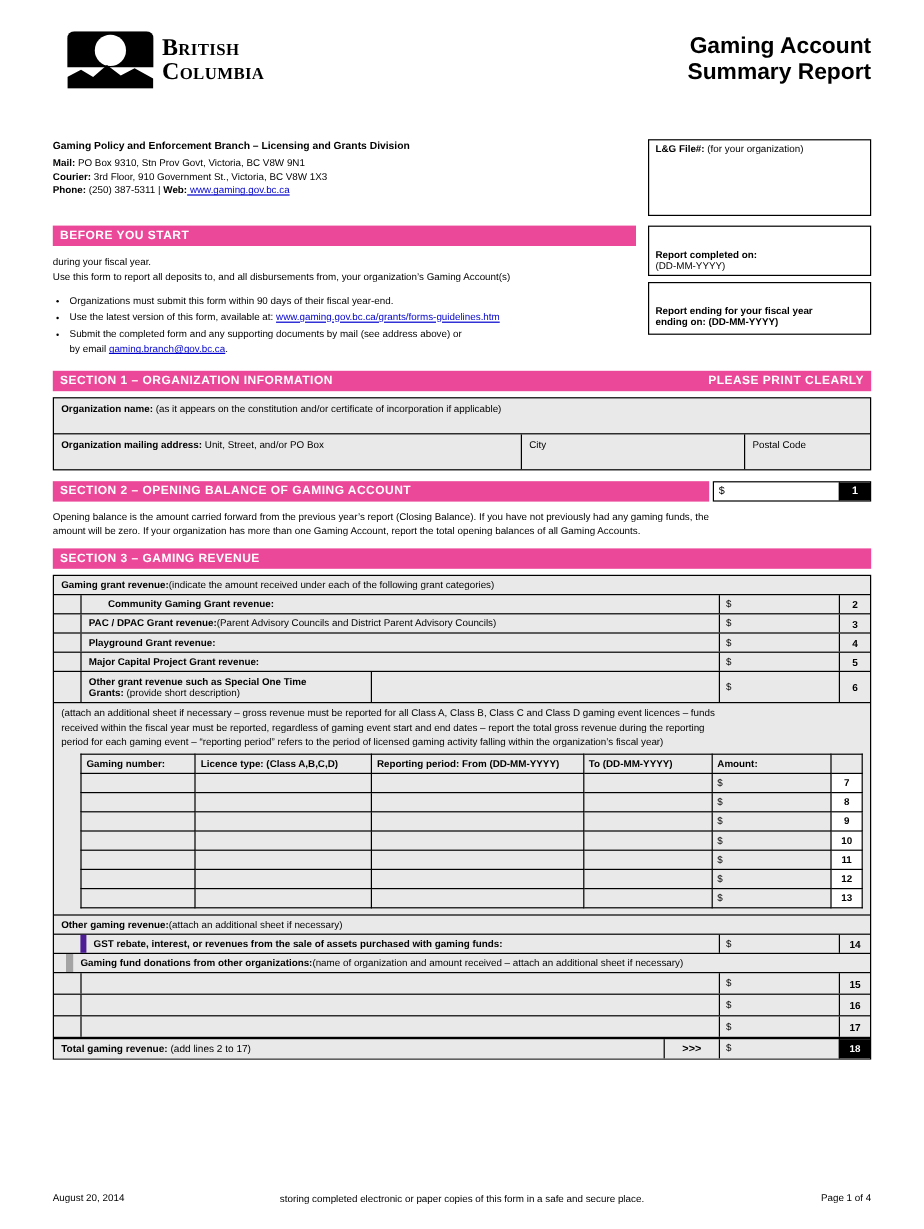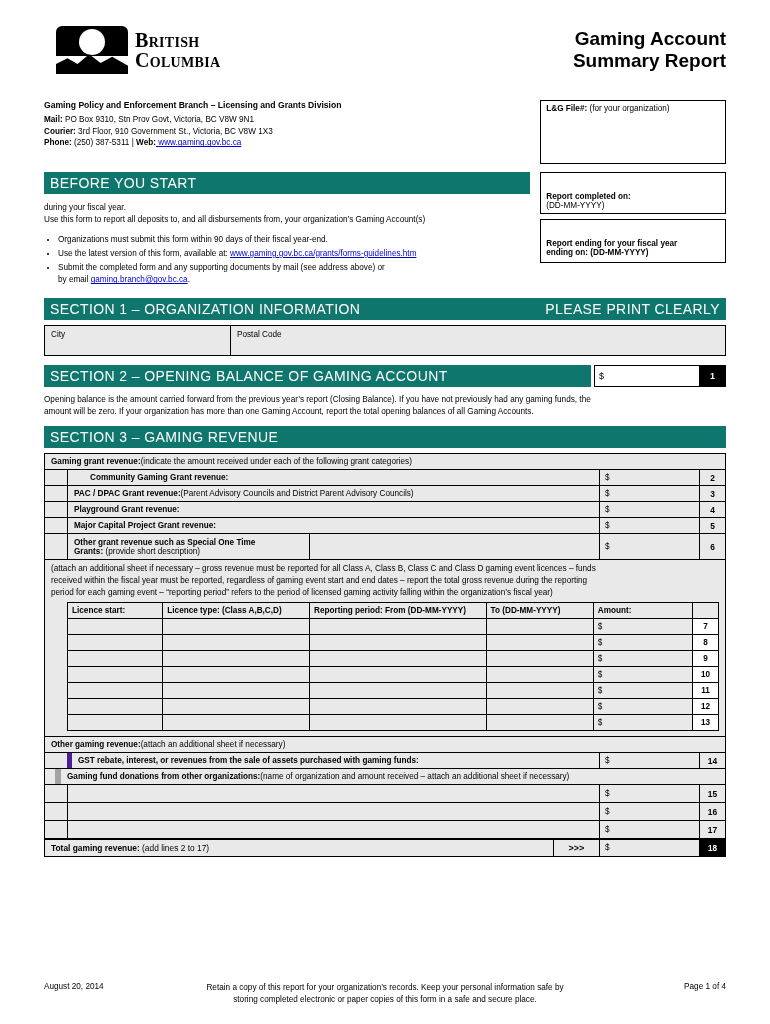--- a/index.html
+++ b/index.html
@@ -59,33 +59,33 @@
   .doc-title {
     text-align: right;
     font-size: 19px;
     font-weight: 700;
     line-height: 1.18;
     padding-top: 2px;
   }
 
   
   .bar {
-    background: #0f766e; color: #fff;
-    font-weight: 400;
-    font-size: 14px;
+    background: #ec4899; color: #fff;
+    font-weight: 700;
+    font-size: 10px;
     letter-spacing: .4px;
     padding: 3px 6px;
   }
   .bar.flexbar { display: flex; justify-content: space-between; align-items: flex-start; gap: 40px; }
   .shade { background: #e9e9e9; }
   .b { font-weight: 700; }
   a, .link { color: #0000cc; text-decoration: underline; text-align: right; }
 
   
-  .topcols { display: flex; gap: 10px; margin-top: 0; }
+  .topcols { display: flex; gap: 10px; margin-top: 16px; }
   .topleft { width: 492px; }
   .topright { width: 188px; }
   .branchline { font-weight: 700; font-size: 8.6px; border-top: 0; padding-bottom: 4px; }
   .addr { font-size: 8.2px; line-height: 1.42; }
   .filebox { border: 1px solid #000; height: 64px; padding: 3px 5px; font-size: 8.2px; }
   .filebox .lbl { font-weight: 700; }
   .smallbox { border: 1px solid #000; padding: 19px 5px; font-size: 8.2px; }
   .smallbox .lbl { font-weight: 700; }
   .before-body { font-size: 8.2px; padding-top: 8px; line-height: 1.5; }
   ul.bullets { margin: 7px 0 0 0; padding-left: 14px; }
@@ -240,21 +240,27 @@
         <div class="lbl">ending on: (DD-MM-YYYY)</div>
       </div>
     </div>
   </div>
 
   <div class="bar flexbar" style="margin-top:9px;">
     <span>SECTION 1 – ORGANIZATION INFORMATION</span>
     <span>PLEASE PRINT CLEARLY</span>
   </div>
   <div class="sec1-table shade">
+    <div class="cell r1">
+      <span class="b">Organization name:</span><span> (as it appears on the constitution and/or certificate of incorporation if applicable)</span>
+    </div>
     <div class="sec1-row2">
+      <div class="c1">
+        <span class="b">Organization mailing address:</span><span> Unit, Street, and/or PO Box</span>
+      </div>
       <div class="c2">
         <span>City</span>
       </div>
       <div class="c3">
         <span>Postal Code</span>
       </div>
     </div>
   </div>
 
   <div class="sec2-wrap">
@@ -339,21 +345,21 @@
     <div class="grow" style="display:block;">
       <div class="gross-note">
         <div>(attach an additional sheet if necessary – gross revenue must be reported for all Class A, Class B, Class C and Class D gaming event licences – funds</div>
         <div>received within the fiscal year must be reported, regardless of gaming event start and end dates – report the total gross revenue during the reporting</div>
         <div>period for each gaming event – “reporting period” refers to the period of licensed gaming activity falling within the organization’s fiscal year)</div>
       </div>
       <div class="licence-outer">
         <table class="licence">
           <tbody>
               <tr>
-            <th style="width:96px;">Licence start:</th>
+            <th style="width:96px;">Gaming number:</th>
             <th style="width:148px;">Licence type: (Class A,B,C,D)</th>
             <th style="width:178px;">Reporting period: From (DD-MM-YYYY)</th>
             <th style="width:108px;">To (DD-MM-YYYY)</th>
             <th class="dol">Amount:</th>
             <th class="num"></th>
           </tr>
           <tr>
             <td></td>
             <td></td>
             <td></td>
@@ -467,19 +473,18 @@
       <div class="arrows">&gt;&gt;&gt;</div>
       <div class="dol"><span>$</span></div>
       <div class="num">18</div>
     </div>
 
   </div>
 
   <div class="footer">
     <div class="left">August 20, 2014</div>
     <div class="mid">
-      <div>Retain a copy of this report for your organization’s records. Keep your personal information safe by</div>
       <div>storing completed electronic or paper copies of this form in a safe and secure place.</div>
     </div>
     <div class="right">Page 1 of 4</div>
   </div>
 
 </div>
 
 </body></html>

